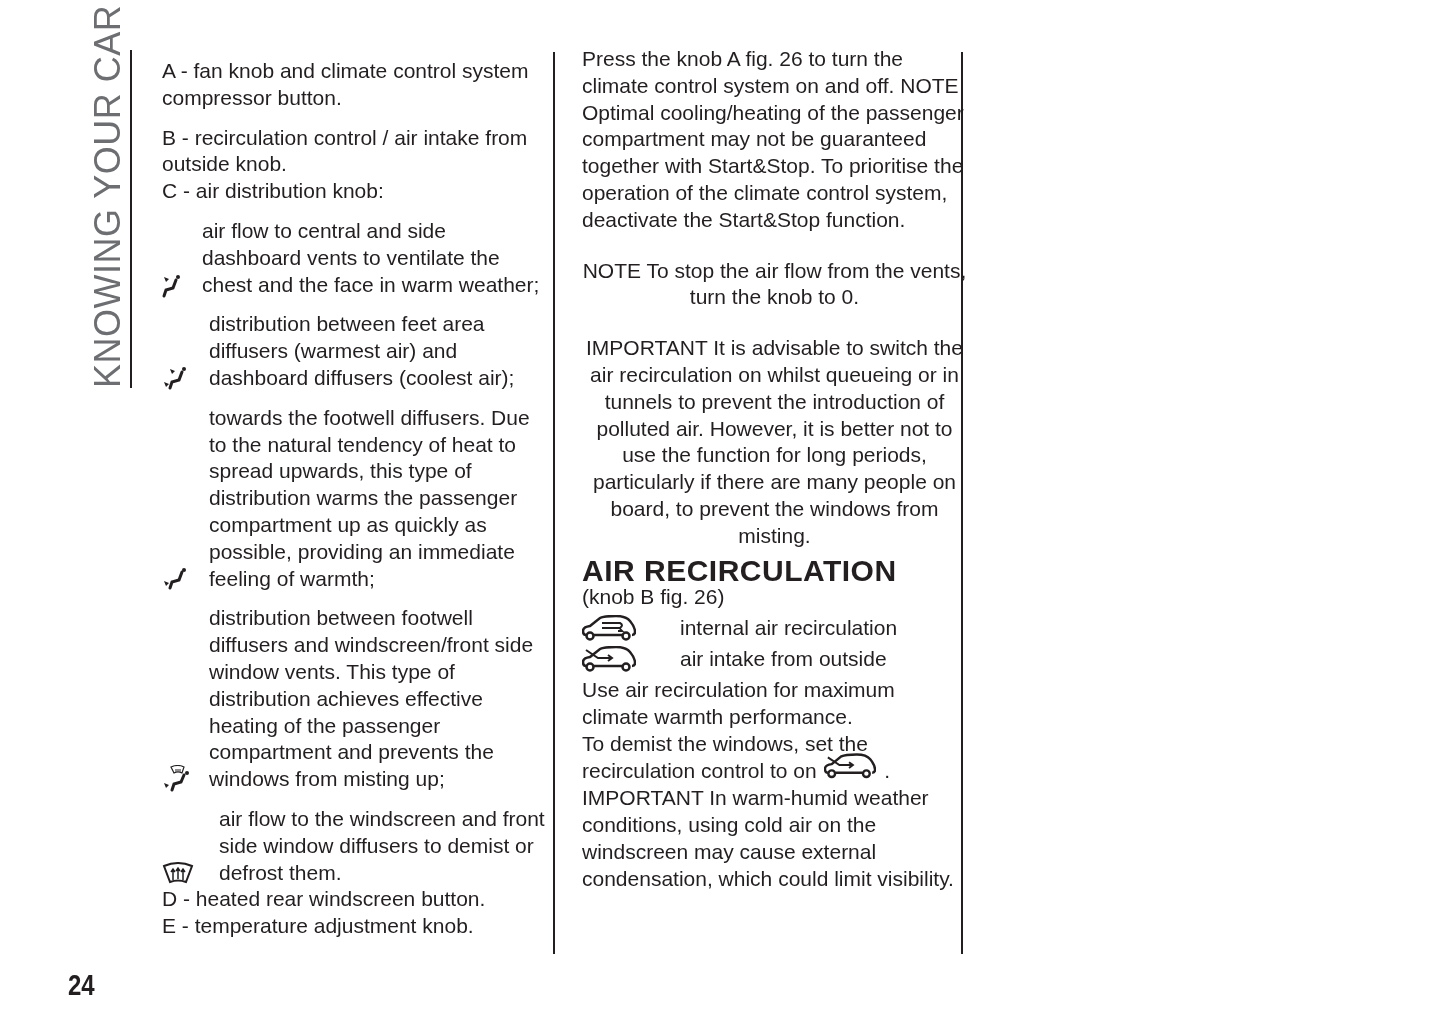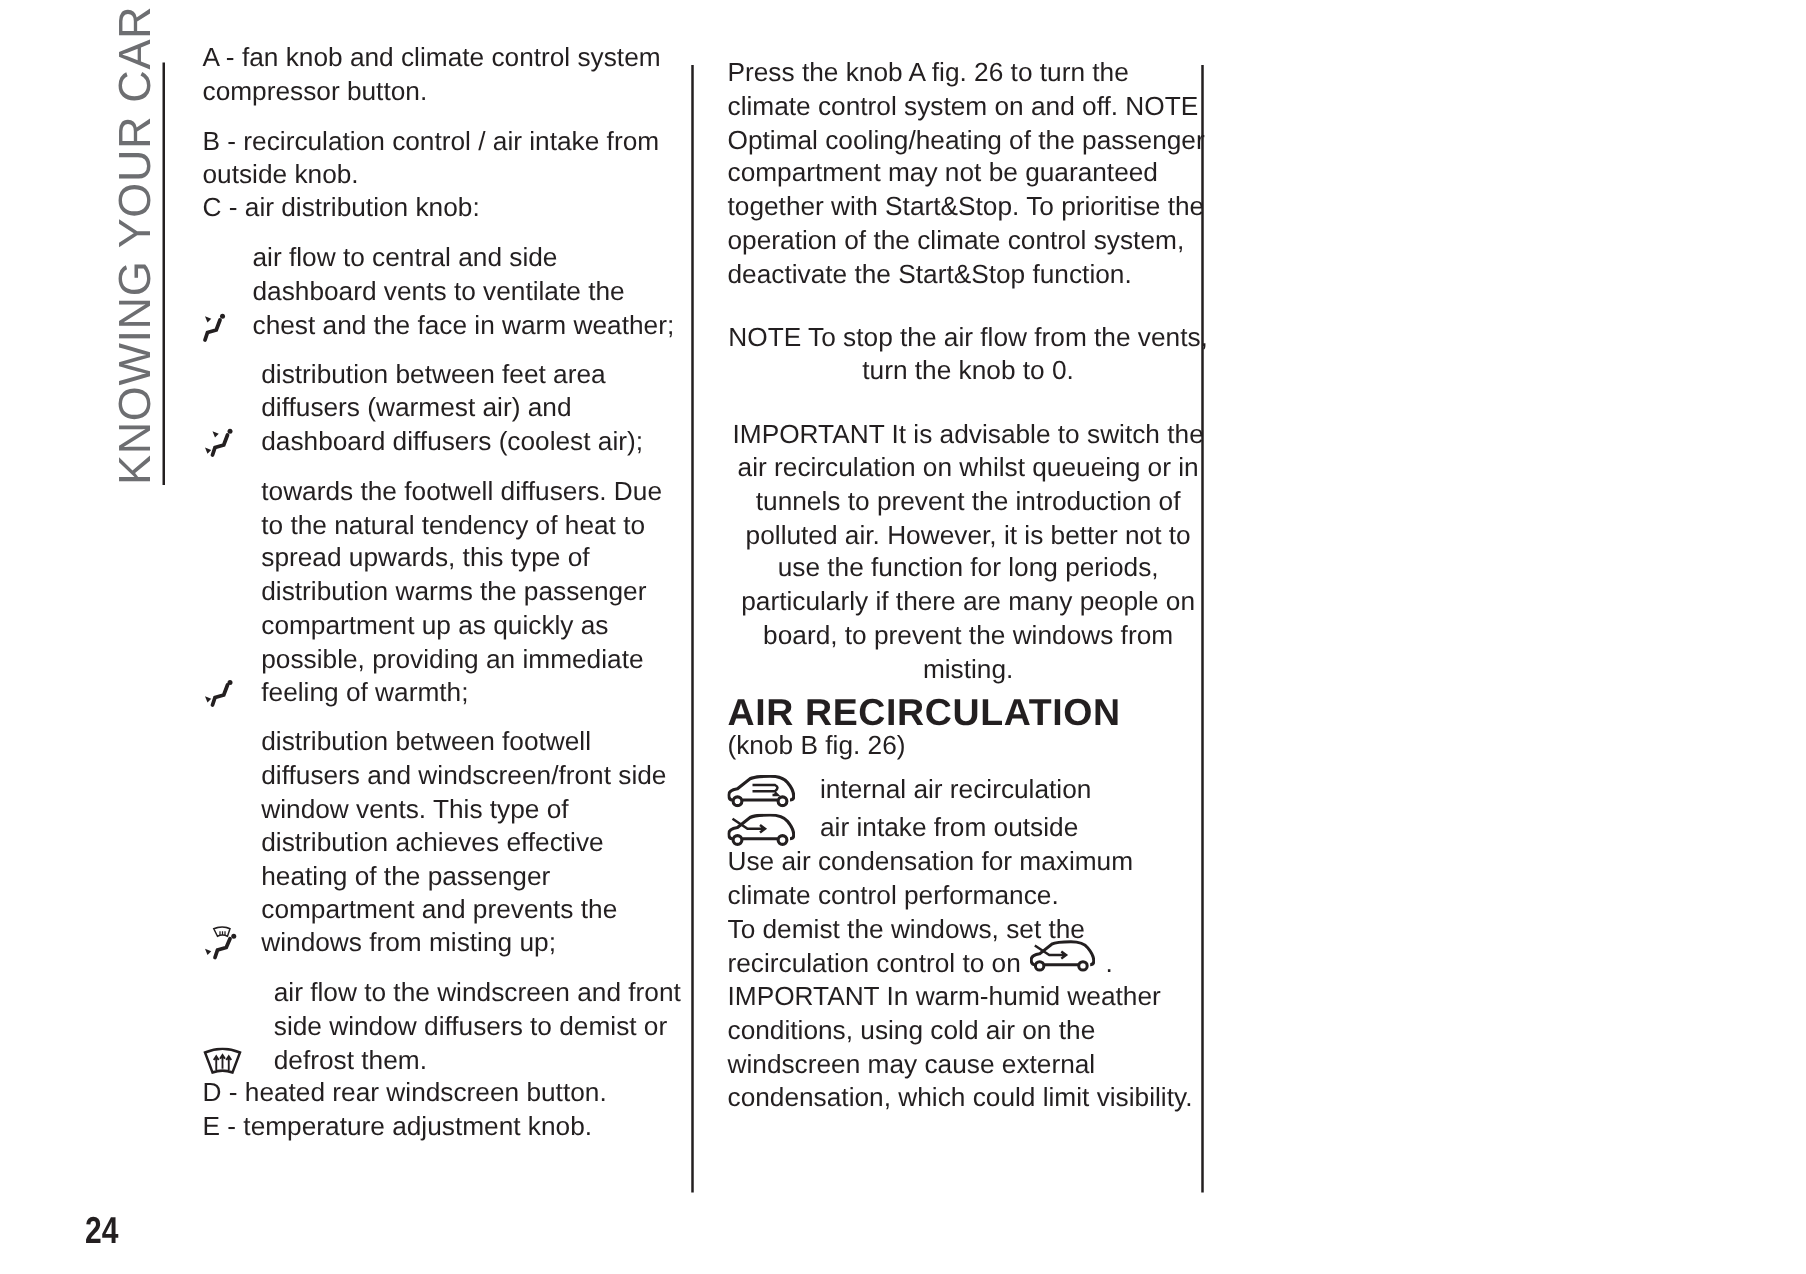--- a/index.html
+++ b/index.html
@@ -12,37 +12,37 @@
                 line-height: 40px; }
   .side-rule { position: absolute; left: 130px; top: 50px; width: 2px; height: 338px; background: #231f20; }
   .col-rule { position: absolute; width: 1.5px; background: #231f20; }
   .col-rule.r1 { left: 553px; top: 52px; height: 902px; }
   .col-rule.r2 { left: 961px; top: 52px; height: 902px; }
 
   .page-num { position: absolute; left: 68px; top: 968px; font-size: 30px; font-weight: bold;
               color: #231f20; transform: scaleX(0.8); transform-origin: 0 0; }
 
   .col { position: absolute; font-size: 21px; line-height: 26.8px; }
-  .col1 { left: 162px; top: 34px; width: 385px; }
+  .col1 { left: 162px; top: 58px; width: 385px; }
   .col2 { left: 582px; top: 46px; width: 385px; }
 
   p { margin: 0; }
   .gap-s { margin-top: 13px; }
   .gap-m { margin-top: 24px; text-align: center; }
 
   .icon-item { display: flex; align-items: flex-end; }
   .icon-item .ic { flex: 0 0 auto; display: flex; justify-content: flex-start; padding-top: 4px; }
   .icon-item.w40 .ic { width: 40px; }
   .icon-item.w47 .ic { width: 47px; }
   .icon-item.w57 .ic { width: 57px; }
   .icon-item .txt { flex: 1; }
 
   .heading { font-weight: bold; font-size: 30px; letter-spacing: 0.5px; margin-top: 8px; margin-bottom: 0; }
 
-  .rec-item { display: flex; align-items: flex-end; height: 31px; }
+  .rec-item { display: flex; align-items: flex-start; height: 31px; gap: 24px; }
   .rec-item .ic { width: 74px; display: flex; align-items: center; }
   .inline-ic { display: inline-block; vertical-align: middle; margin: -6px 2px 0 2px; }
 </style>
 </head>
 <body>
 
 <div class="side-title">KNOWING YOUR CAR</div>
 <div class="side-rule"></div>
 <div class="col-rule r1"></div>
 <div class="col-rule r2"></div>
@@ -137,21 +137,21 @@
       <svg width="54" height="26" viewBox="0 0 54 26">
           <path d="M4 20 Q1 20 1 16 Q1 12 8 11 L18 3 Q22 1 34 1 Q44 1 48 6 Q53 12 53 17 Q53 20 50 20 M12 20 L40 20" fill="none" stroke="#231f20" stroke-width="2.5"></path>
           <circle cx="8" cy="21" r="3.5" fill="none" stroke="#231f20" stroke-width="2.5"></circle>
           <circle cx="44" cy="21" r="3.5" fill="none" stroke="#231f20" stroke-width="2.5"></circle>
           <path d="M4 4 L16 12 L30 12 M26 9 L30 12 L26 15" fill="none" stroke="#231f20" stroke-width="2"></path>
         </svg>
     </span>
     <span>air intake from outside</span>
   </div>
 
-  <p>Use air condensation for maximum climate control performance.</p>
+  <p>Use air recirculation for maximum climate warmth performance.</p>
   <p><span>To demist the windows, set the recirculation control to on</span> <span class="inline-ic"><svg width="52" height="26" viewBox="0 0 54 26">
           <path d="M4 20 Q1 20 1 16 Q1 12 8 11 L18 3 Q22 1 34 1 Q44 1 48 6 Q53 12 53 17 Q53 20 50 20 M12 20 L40 20" fill="none" stroke="#231f20" stroke-width="2.5"></path>
           <circle cx="8" cy="21" r="3.5" fill="none" stroke="#231f20" stroke-width="2.5"></circle>
           <circle cx="44" cy="21" r="3.5" fill="none" stroke="#231f20" stroke-width="2.5"></circle>
           <path d="M4 4 L16 12 L30 12 M26 9 L30 12 L26 15" fill="none" stroke="#231f20" stroke-width="2"></path>
         </svg></span> <span>.</span></p>
   <p>IMPORTANT In warm-humid weather conditions, using cold air on the windscreen may cause external condensation, which could limit visibility.</p>
 </div>
 
 <div class="page-num">24</div>

